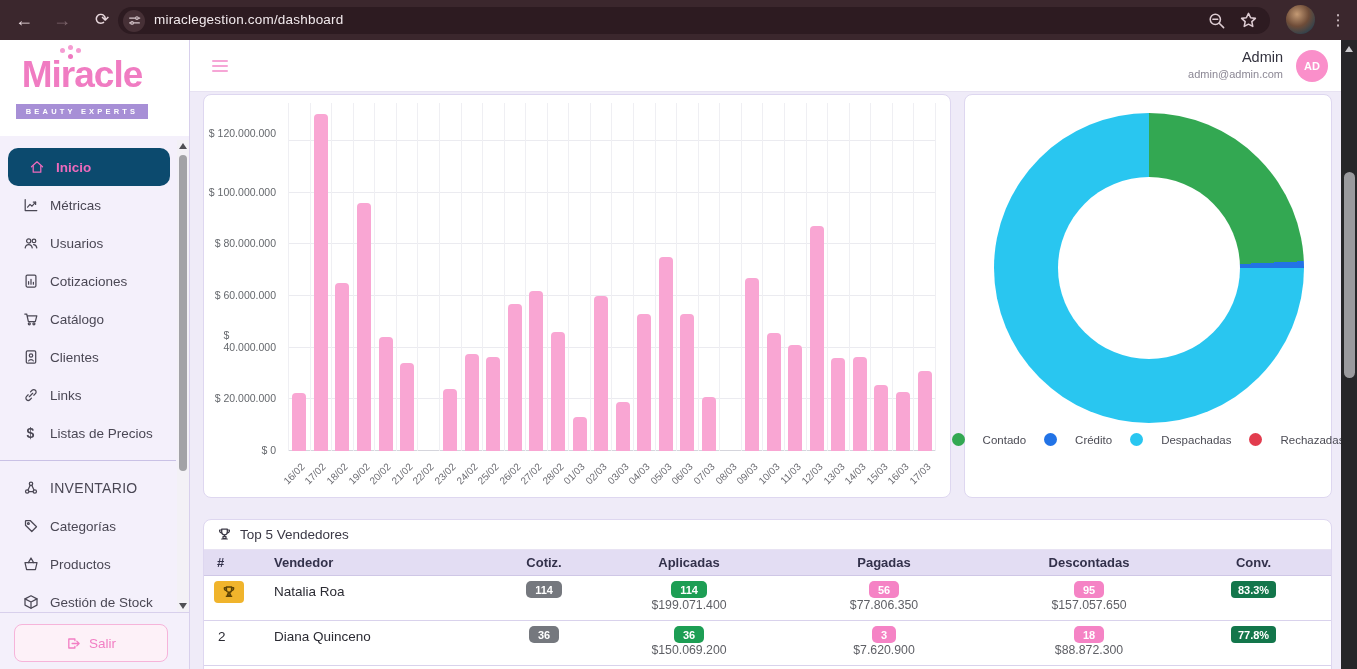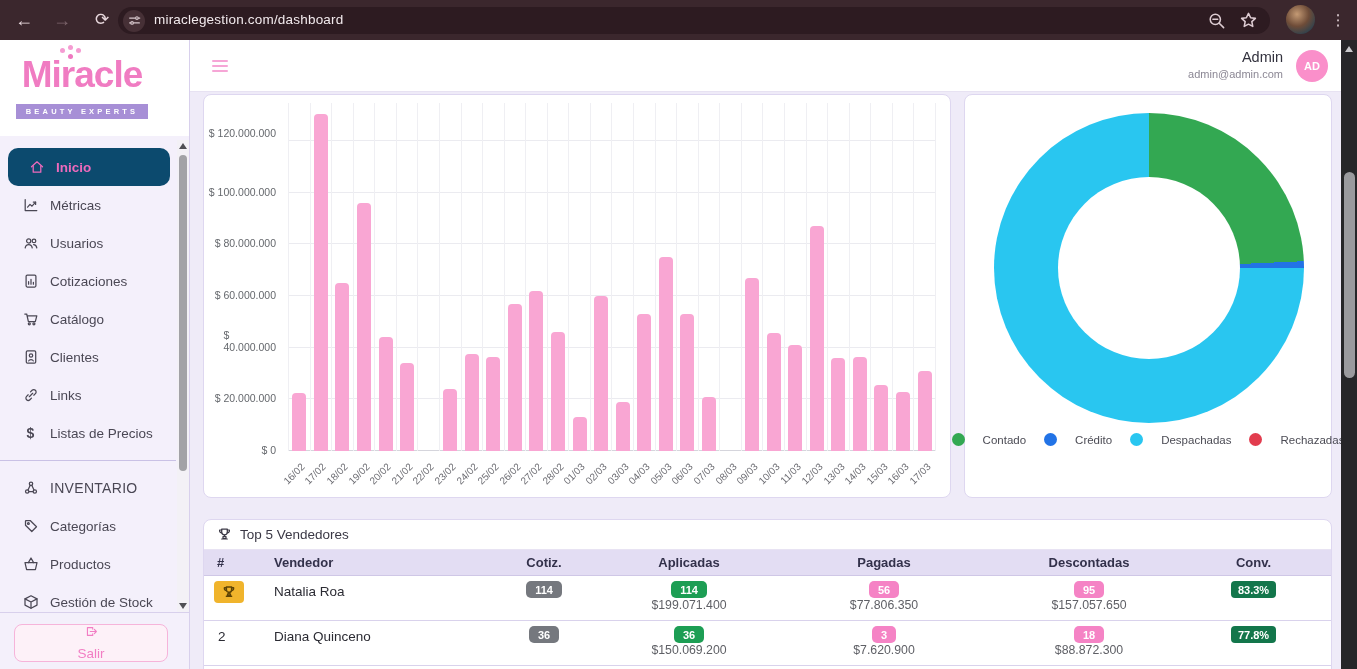--- a/index.html
+++ b/index.html
@@ -40,21 +40,21 @@
   .side-item .icon .glyph { font-size:14px; font-weight:600; }
   .side-item.active { background:#0c4a6e; color:#ee6abc; border-radius:10px; margin:0 6px 0 8px; padding-left:20px; font-weight:bold; }
   .side-item.section { font-size:14px; letter-spacing:.3px; }
   .side-divider { height:1px; background:#c9c1e5; margin:8px 0 8px 0; }
   #side-scrollbar { position:absolute; left:177px; top:100px; width:12px; height:472px; background:#f3f1f6; }
   #side-scroll-thumb { position:absolute; left:2px; top:15px; width:8px; height:316px; background:#a2a2a6; border-radius:4px; }
   .tri-up { position:absolute; left:2px; top:3px; width:0; height:0; border-left:4px solid transparent; border-right:4px solid transparent; border-bottom:6px solid #4f4f54; }
   .tri-down { position:absolute; left:2px; bottom:3px; width:0; height:0; border-left:4px solid transparent; border-right:4px solid transparent; border-top:6px solid #4f4f54; }
   #side-bottom-line { position:absolute; left:0; top:572px; width:189px; height:1px; background:#d8d0ec; }
   #logout-btn { position:absolute; left:14px; top:584px; width:154px; height:38px; border:1.5px solid #f6b4da; background:#fdf1f8;
-    border-radius:8px; color:#f27ec4; font-size:13.5px; display:flex; align-items:center; justify-content:center; gap:8px; cursor:pointer;flex-direction:column; }
+    border-radius:8px; color:#f27ec4; font-size:13.5px; display:flex; align-items:center; justify-content:center; gap:8px; cursor:pointer; }
   #logout-btn svg { width:15px; height:15px; fill:none; stroke:currentColor; stroke-width:1.4; stroke-linecap:round; stroke-linejoin:round; }
 
   
   #main-header { position:absolute; left:190px; top:40px; width:1151px; height:52px; background:#ffffff; border-bottom:1px solid #e7e2f2; }
   #hamburger { position:absolute; left:22px; top:20px; width:16px; height:13px; cursor:pointer; }
   #hamburger div { height:2.2px; background:#f6a6d6; border-radius:2px; margin-bottom:2.6px; }
   #user-name { position:absolute; right:58px; top:9px; font-size:14.5px; color:#33323e; text-align:right; }
   #user-email { position:absolute; right:58px; top:28px; font-size:11px; color:#8b8794; }
   #header-avatar { position:absolute; right:13px; top:10px; width:32px; height:32px; border-radius:50%; background:#fa8fca;
     color:#ffffff; font-size:11px; font-weight:bold; display:flex; align-items:center; justify-content:center; }

